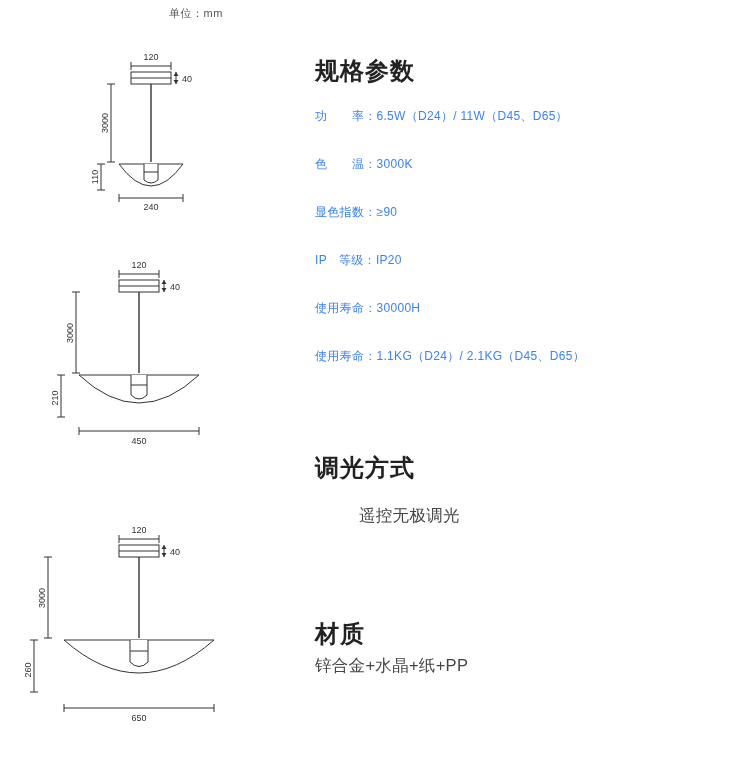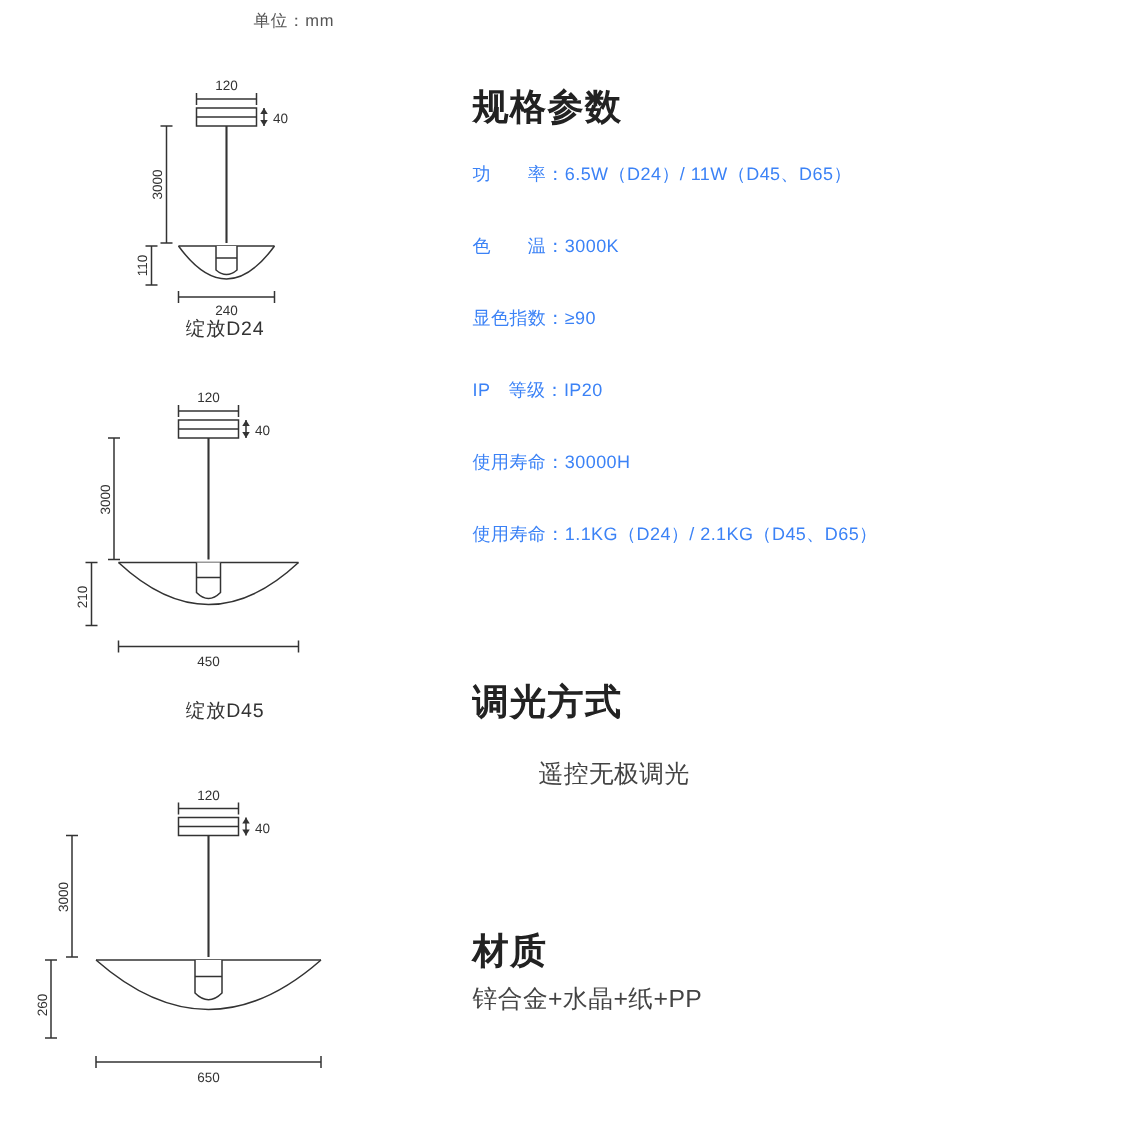--- a/index.html
+++ b/index.html
@@ -126,21 +126,20 @@
         </g>
         <g font-family="Liberation Sans, sans-serif" font-size="9" fill="#333">
           <text x="135" y="38" text-anchor="middle">120</text>
           <text x="166" y="60">40</text>
           <text x="92" y="101" text-anchor="middle" transform="rotate(-90 92,101)">3000</text>
           <text x="82" y="155" text-anchor="middle" transform="rotate(-90 82,155)">110</text>
           <text x="135" y="188" text-anchor="middle">240</text>
         </g>
       </svg>
     </div>
-    <div class="fig-caption" style="top:210px;">绽放D24</div>
 
     <div class="fig" style="top:255px;">
       <svg width="300" height="200" viewBox="0 0 300 200">
         <g stroke="#333" fill="none" stroke-width="1">
           <line x1="103" y1="19" x2="143" y2="19"></line>
           <line x1="103" y1="15" x2="103" y2="23"></line>
           <line x1="143" y1="15" x2="143" y2="23"></line>
           <rect x="103" y="25" width="40" height="12" fill="#ffffff"></rect>
           <line x1="103" y1="31" x2="143" y2="31"></line>
           <line x1="148" y1="25" x2="148" y2="37"></line>
@@ -166,21 +165,20 @@
         </g>
         <g font-family="Liberation Sans, sans-serif" font-size="9" fill="#333">
           <text x="123" y="13" text-anchor="middle">120</text>
           <text x="154" y="35">40</text>
           <text x="57" y="78" text-anchor="middle" transform="rotate(-90 57,78)">3000</text>
           <text x="42" y="143" text-anchor="middle" transform="rotate(-90 42,143)">210</text>
           <text x="123" y="189" text-anchor="middle">450</text>
         </g>
       </svg>
     </div>
-    <div class="fig-caption" style="top:465px;">绽放D45</div>
 
     <div class="fig" style="top:520px;">
       <svg width="300" height="215" viewBox="0 0 300 215">
         <g stroke="#333" fill="none" stroke-width="1">
           <line x1="103" y1="19" x2="143" y2="19"></line>
           <line x1="103" y1="15" x2="103" y2="23"></line>
           <line x1="143" y1="15" x2="143" y2="23"></line>
           <rect x="103" y="25" width="40" height="12" fill="#ffffff"></rect>
           <line x1="103" y1="31" x2="143" y2="31"></line>
           <line x1="148" y1="25" x2="148" y2="37"></line>

